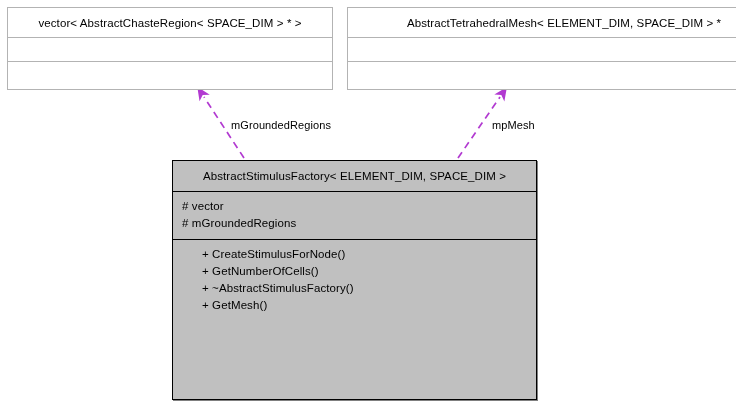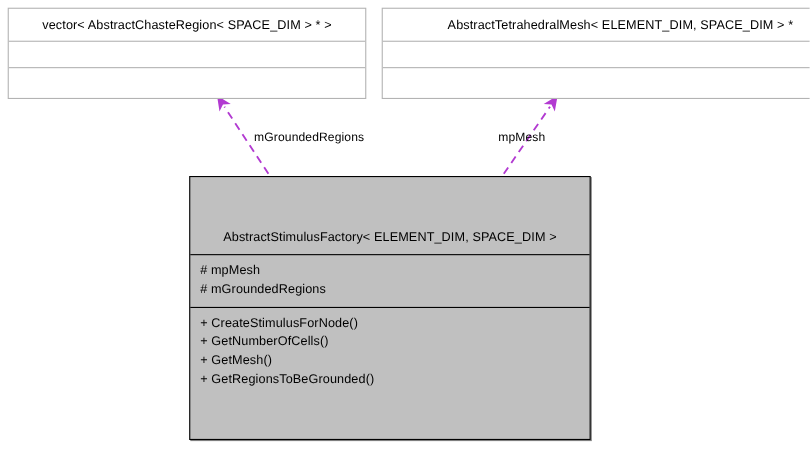--- a/index.html
+++ b/index.html
@@ -114,50 +114,50 @@
       <path d="M 244 158 L 204 97" fill="none" stroke="#b23ad1" stroke-width="1.7" stroke-dasharray="7,5" marker-end="url(#arrowhead)"></path>
     </g>
 
     <g>
       <path d="M 458 158 L 500 97" fill="none" stroke="#b23ad1" stroke-width="1.7" stroke-dasharray="7,5" marker-end="url(#arrowhead)"></path>
     </g>
   </svg>
 
   <div class="edge-label" style="left:231px; top:119px;">mGroundedRegions</div>
 
-  <div class="edge-label" style="left:453px; top:119px;">mpMesh</div>
+  <div class="edge-label" style="left:492px; top:119px;">mpMesh</div>
 
   <div class="node plain" style="left:7px; top:7px; width:326px; height:83px;">
     <div class="compartment title" style="height:30px;">
       <span class="title-text">vector&lt; AbstractChasteRegion&lt; SPACE_DIM &gt; * &gt;</span>
     </div>
     <div class="compartment members" style="height:24px;"></div>
     <div class="compartment members" style="height:27px;"></div>
   </div>
 
   <div class="node plain" style="left:347px; top:7px; width:434px; height:83px;">
     <div class="compartment title" style="height:30px;">
       <span class="title-text">AbstractTetrahedralMesh&lt; ELEMENT_DIM, SPACE_DIM &gt; *</span>
     </div>
     <div class="compartment members" style="height:24px;"></div>
     <div class="compartment members" style="height:27px;"></div>
   </div>
 
   <div class="node focus" style="left:172px; top:160px; width:365px; height:240px;">
 
-    <div class="compartment title" style="height:31px;margin-top:40px;">
+    <div class="compartment title" style="height:31px;">
       <span class="title-text">AbstractStimulusFactory&lt; ELEMENT_DIM, SPACE_DIM &gt;</span>
     </div>
 
     <div class="compartment members" style="height:48px; padding-top:6px;">
-      <div class="member-line"># mpMesh</div>
+      <div class="member-line"># vector</div>
       <div class="member-line"># mGroundedRegions</div>
     </div>
 
-    <div class="compartment members" style="flex:1 1 auto; padding-top:6px;">
+    <div class="compartment members" style="flex:1 1 auto; padding-top:6px;padding-left:20px;">
       <div class="member-line">+ CreateStimulusForNode()</div>
       <div class="member-line">+ GetNumberOfCells()</div>
+      <div class="member-line">+ ~AbstractStimulusFactory()</div>
       <div class="member-line">+ GetMesh()</div>
-      <div class="member-line">+ GetRegionsToBeGrounded()</div>
     </div>
   </div>
 
 </div>
 
 </body></html>

